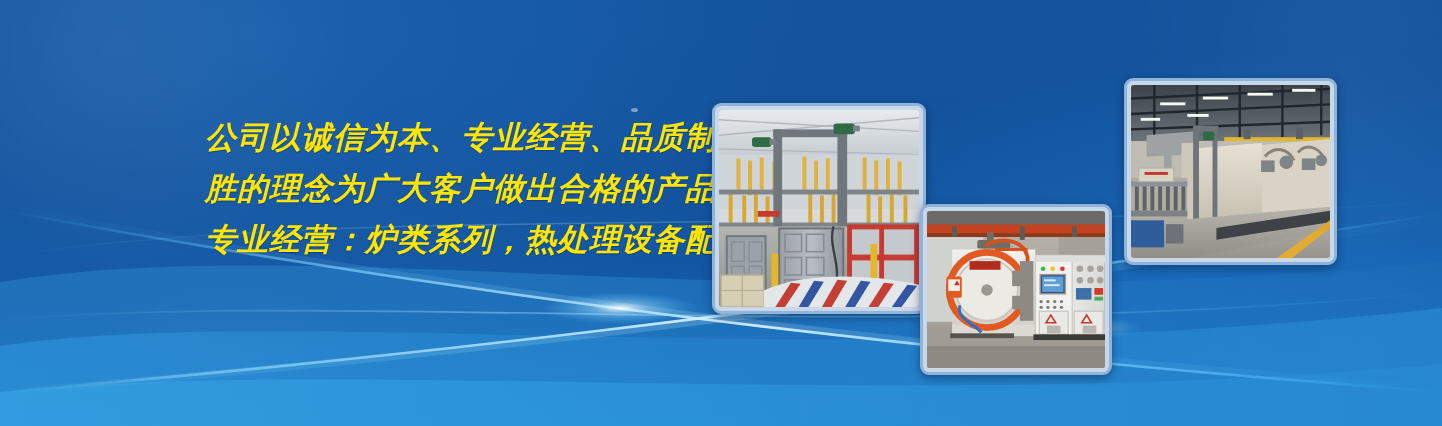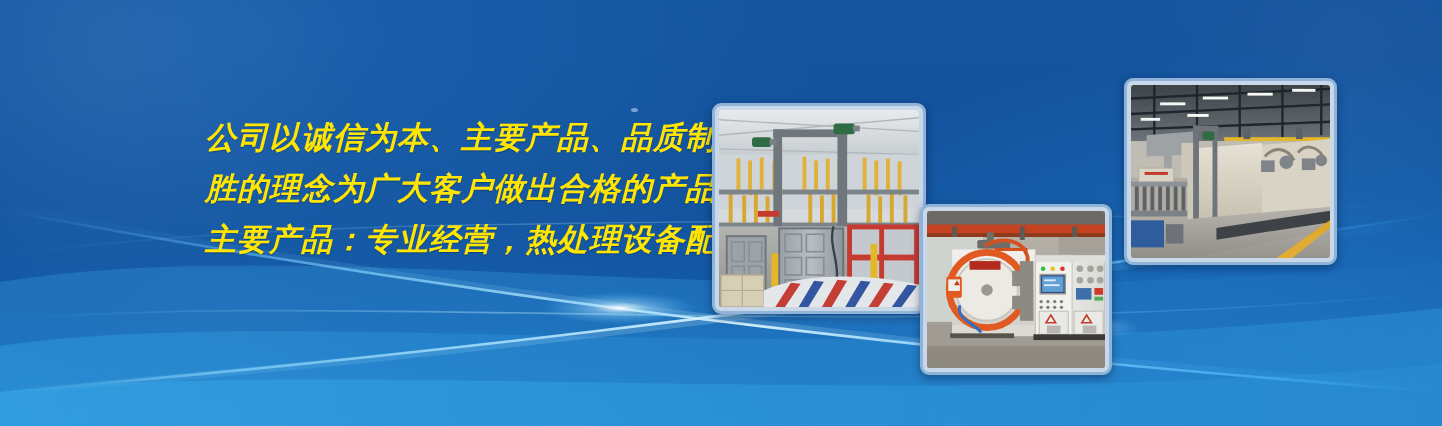--- a/index.html
+++ b/index.html
@@ -153,23 +153,23 @@
     <path d="M0,124 C360,94 900,150 1442,96" fill="none" stroke="url(#beam3)" stroke-width="1.7" opacity=".75"></path>
     <path d="M0,60 C380,6 900,42 1442,6" fill="none" stroke="url(#beam3)" stroke-width="1.4" opacity=".45"></path>
 
     <ellipse cx="620" cy="112" rx="78" ry="16" fill="url(#flare)"></ellipse>
     <ellipse cx="1090" cy="132" rx="52" ry="12" fill="url(#flare)" opacity=".7"></ellipse>
   </svg>
 
   <div class="speck"></div>
 
   <div class="copy">
-    <p>公司以诚信为本、主要产品、品质制</p>
+    <p>公司以诚信为本、专业经营、品质制</p>
     <p>胜的理念为广大客户做出合格的产品。</p>
-    <p>主要产品：专业经营，热处理设备配</p>
+    <p>专业经营：炉类系列，热处理设备配</p>
   </div>
 
   <div class="frame" id="photo-furnace-bell">
     <div class="photo">
       <svg viewBox="0 0 206 203" preserveAspectRatio="none">
         <defs>
           <linearGradient id="p1roof" x1="0" y1="0" x2="0" y2="1">
             <stop offset="0%" stop-color="#e8ebee"></stop>
               <stop offset="100%" stop-color="#c3c9cd"></stop>
           </linearGradient>

